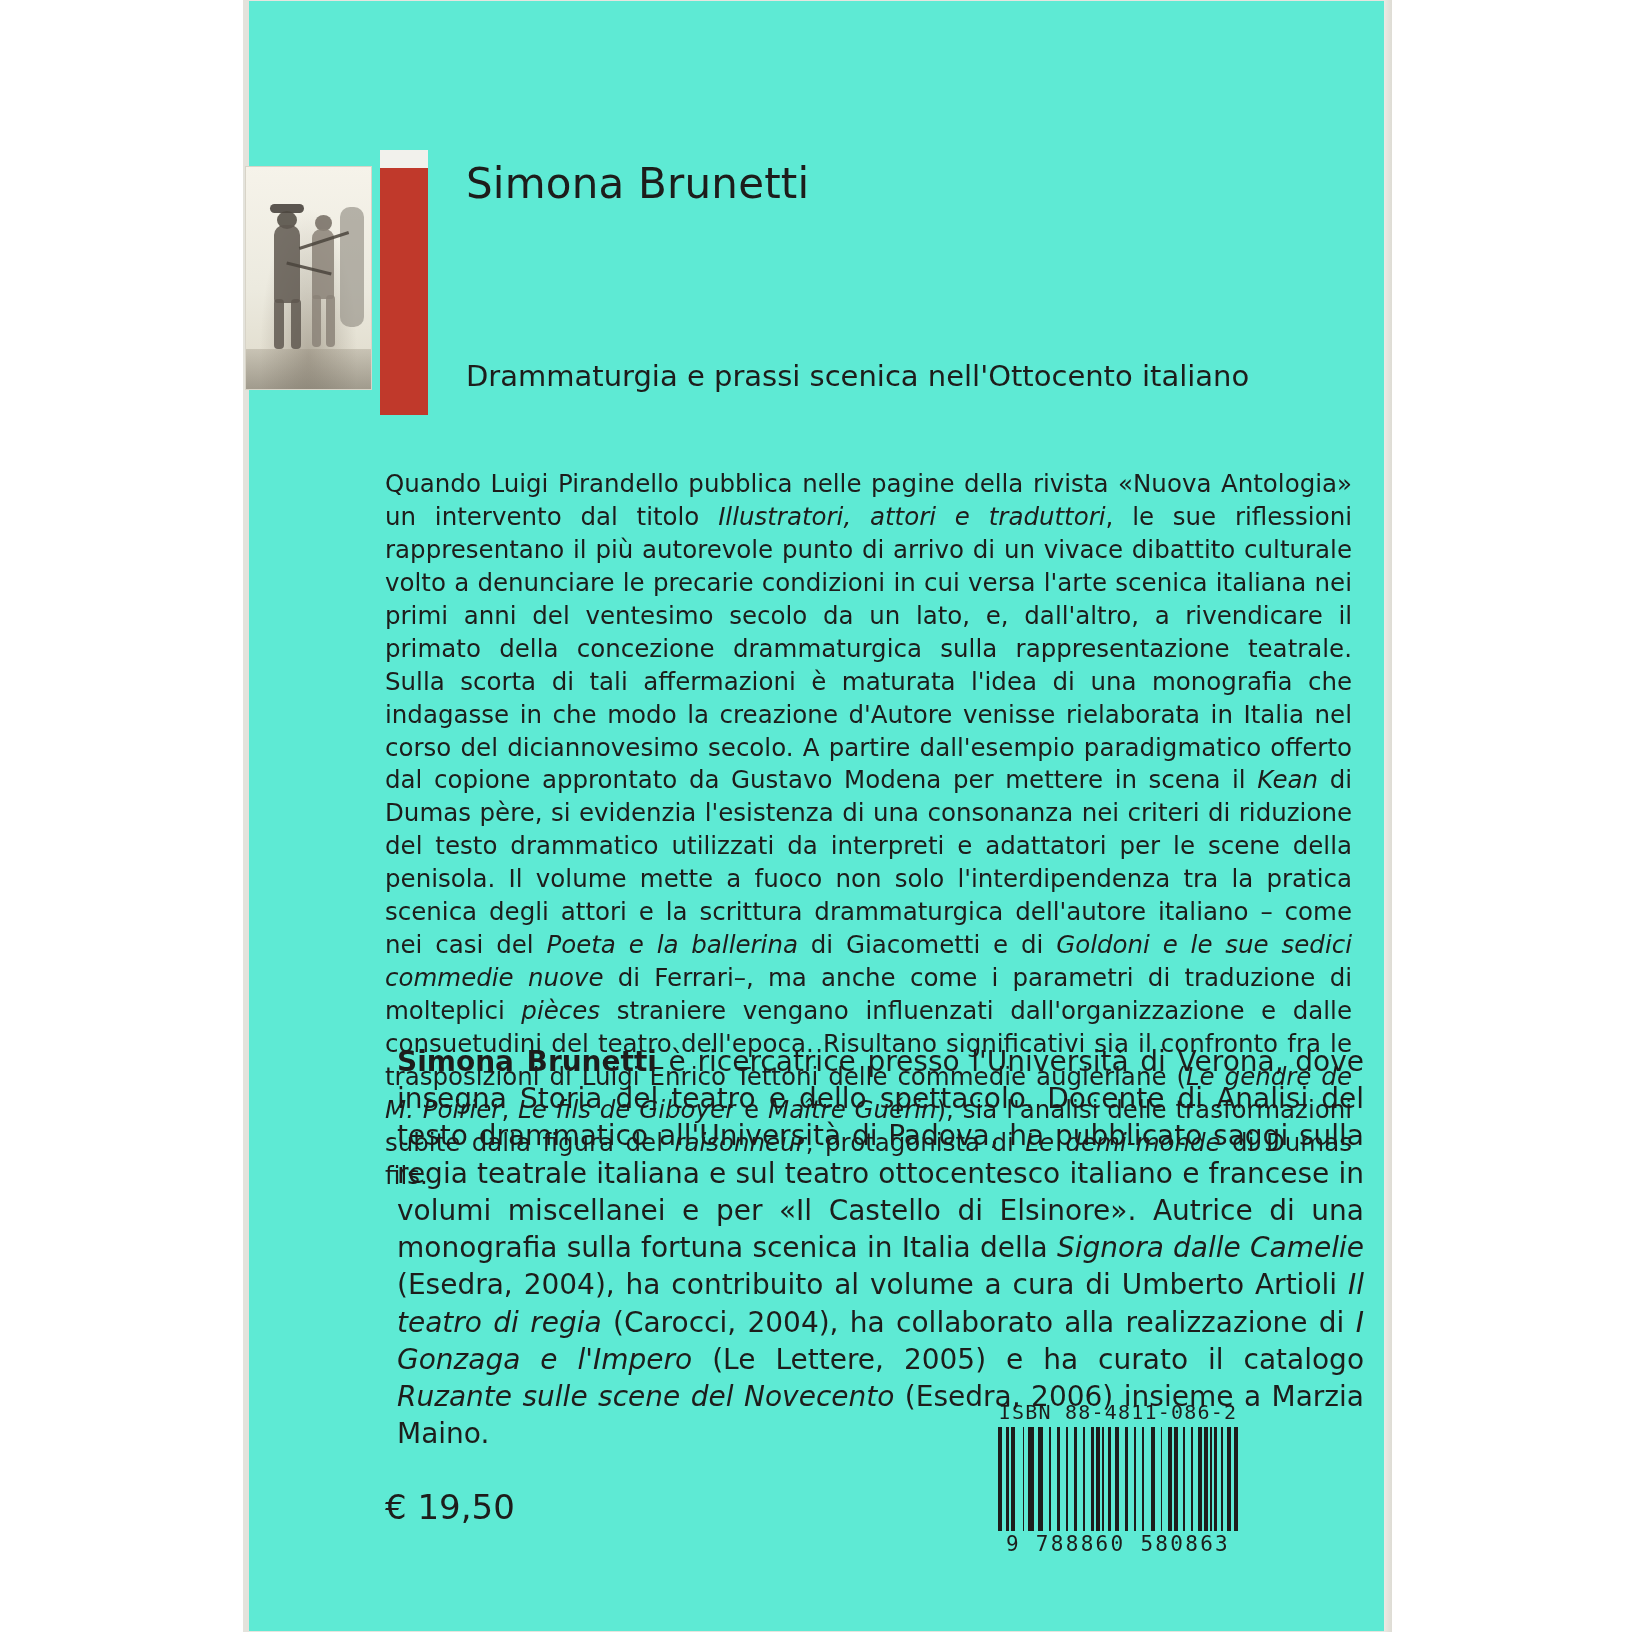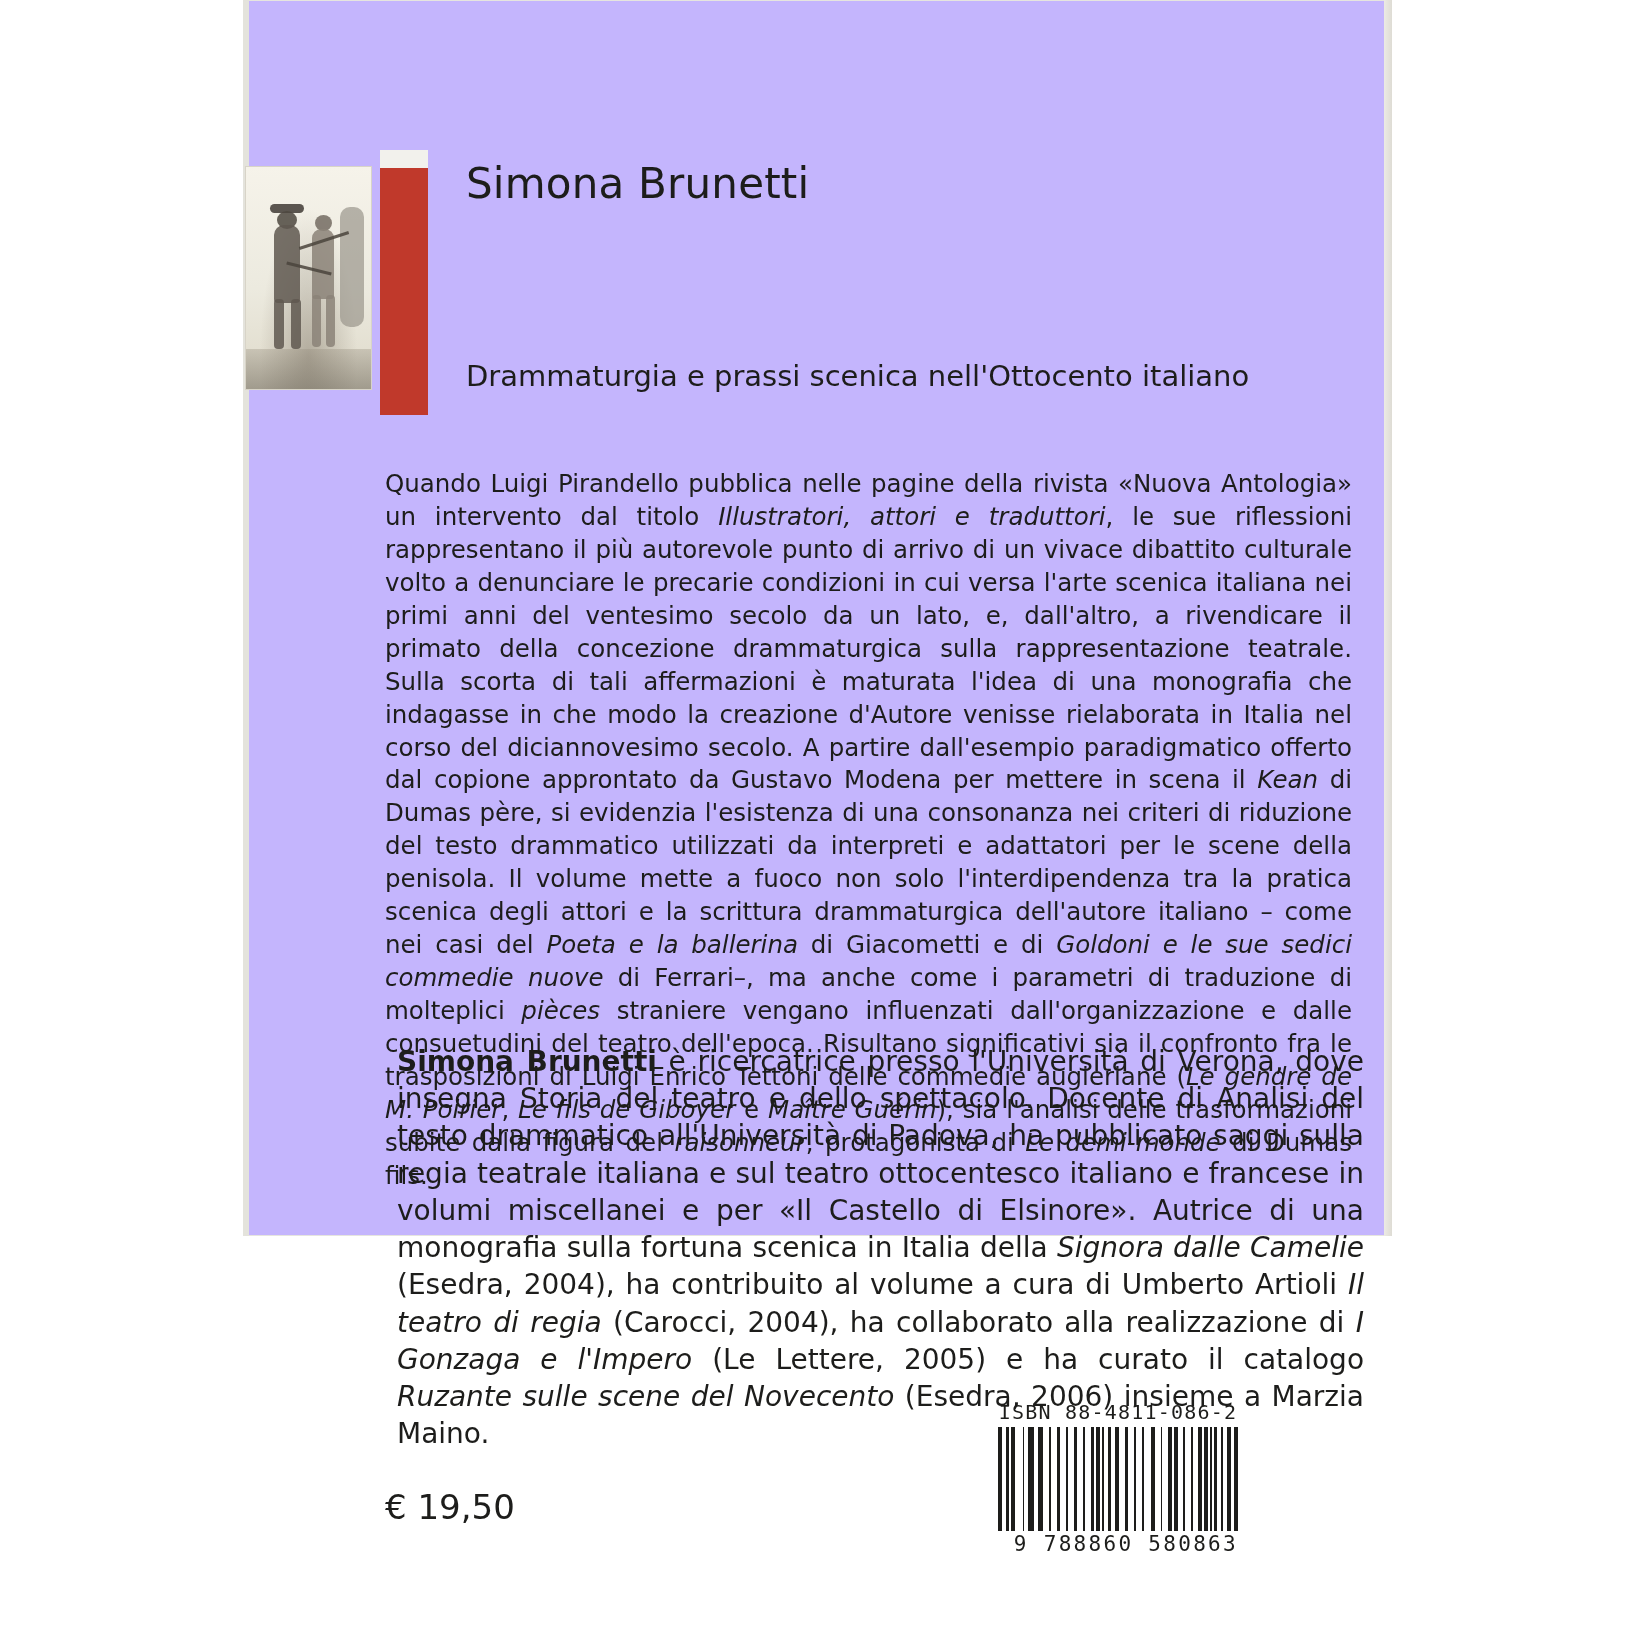--- a/index.html
+++ b/index.html
@@ -18,22 +18,22 @@
     width: 1632px;
     height: 1632px;
     background: #ffffff;
   }
   
   .cover {
     position: absolute;
     left: 243px;
     top: 0px;
     width: 1149px;
-    height: 1236px;
-    background: #c4b5fd;
+    height: 1632px;
+    background: #5eead4;
     box-shadow: 0 0 0 1px #e6e5df inset;
   }
   .cover-left-edge {
     position: absolute;
     left: 0px;
     top: 0px;
     width: 6px;
     height: 100%;
     background: #e4e3dc;
   }
@@ -199,21 +199,21 @@
     align-items: stretch;
     gap: 0px;
   }
   .bars span { display: block; background: #1d1d1b; }
   .bars span.sp { background: transparent; }
   .ean-digits {
     font-family: "DejaVu Sans Mono", monospace;
     font-size: 21px;
     letter-spacing: 2.3px;
     color: #1d1d1b;
-    text-align: right;
+    text-align: center;
     margin-top: 1px;
   }
 </style>
 </head>
 <body>
 
 <div class="page">
   <div class="cover">
     <div class="cover-left-edge"></div>
     <div class="cover-right-edge"></div>

